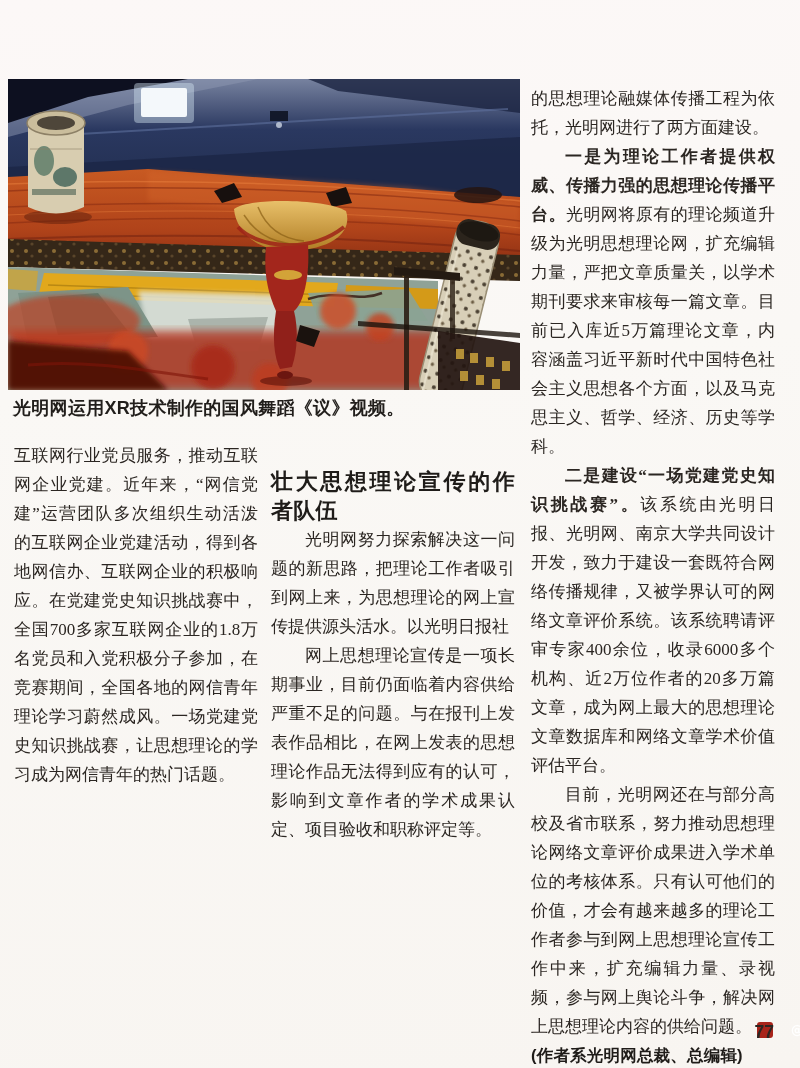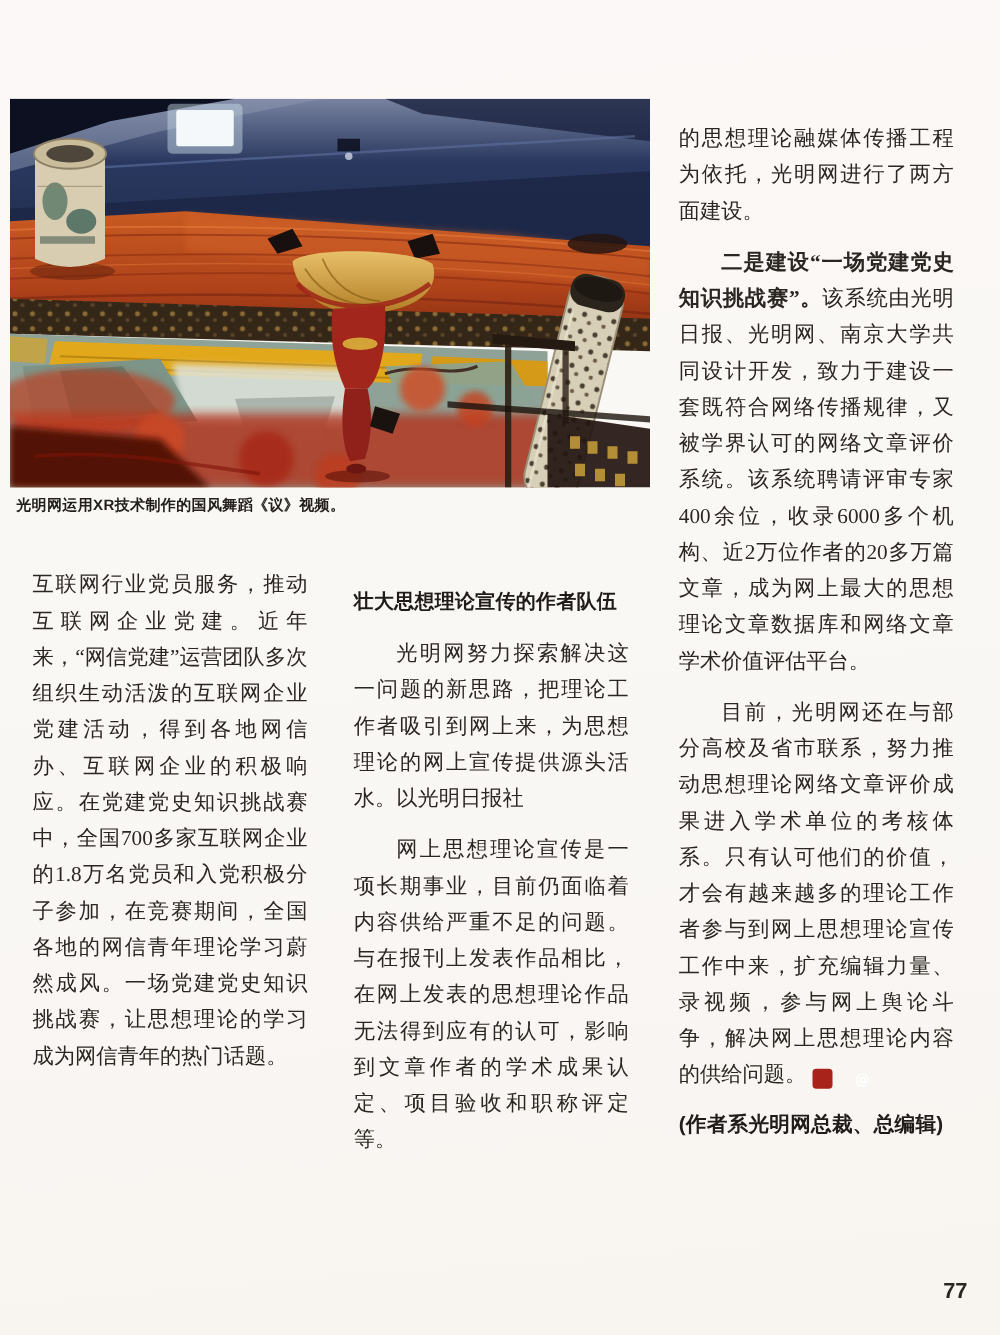--- a/index.html
+++ b/index.html
@@ -5,31 +5,31 @@
   html,body{margin:0;padding:0;background:#d9d6d2;}
   .page{
     position:relative;width:800px;height:1068px;margin:0 auto;overflow:hidden;
     background:linear-gradient(175deg,#fcf8f7 0%,#faf8f5 35%,#f8f5f1 100%);
     font-family:"Liberation Serif", serif;color:#2b2622;
   }
   .photo{position:absolute;left:8px;top:79px;width:512px;height:311px;}
   .photo svg{display:block;width:100%;height:100%;}
   .caption{
     position:absolute;left:13px;top:396px;width:505px;
-    font-family:"Liberation Sans", sans-serif;font-weight:700;font-size:12px;
+    font-family:"Liberation Sans", sans-serif;font-weight:700;font-size:18px;
     color:#211e1b;letter-spacing:.3px;
   }
   .col{position:absolute;width:244px;font-size:17px;line-height:29px;text-align:justify;}
-  .col p{margin:12px;text-indent:2em;}
+  .col p{margin:0;text-indent:2em;}
   .col p.noindent{text-indent:0;}
   .col-left{left:14px;top:441px;height:581px;}
   .col-mid{left:271px;top:441px;height:578px;}
   .col-right{left:531px;top:84px;height:930px;}
   .heading{
-    font-family:"Liberation Sans", sans-serif;font-weight:700;font-size:16px;
+    font-family:"Liberation Sans", sans-serif;font-weight:700;font-size:22px;
     margin-top:26px !important;text-indent:0 !important;letter-spacing:.2px;color:#1f1c19;
   }
   .b{font-weight:700;}
   .author{
     font-family:"Liberation Sans", sans-serif;font-weight:700;font-size:16.5px;
     text-indent:0 !important;letter-spacing:.2px;color:#1f1c19;
   }
   .endmark{
     display:inline-block;width:16px;height:16px;margin-left:5px;vertical-align:-2px;
     background:#a8241a;color:#fff;border-radius:3px;text-align:center;
@@ -191,20 +191,21 @@
   </div>
 
   <div class="col col-mid">
     <p class="heading">壮大思想理论宣传的作者队伍</p>
     <p><span>光明网努力探索解决这一问题的新思路，把理论工作者吸引到网上来，为思想理论的网上宣传提供源头活水。以光明日报社</span></p>
     <p><span>网上思想理论宣传是一项长期事业，目前仍面临着内容供给严重不足的问题。与在报刊上发表作品相比，在网上发表的思想理论作品无法得到应有的认可，影响到文章作者的学术成果认定、项目验收和职称评定等。</span></p>
   </div>
 
   <div class="col col-right">
     <p class="noindent"><span>的思想理论融媒体传播工程为依托，光明网进行了两方面建设。</span></p>
+    <p><span class="b">一是为理论工作者提供权威、传播力强的思想理论传播平台。</span><span>光明网将原有的理论频道升级为光明思想理论网，扩充编辑力量，严把文章质量关，以学术期刊要求来审核每一篇文章。目前已入库近5万篇理论文章，内容涵盖习近平新时代中国特色社会主义思想各个方面，以及马克思主义、哲学、经济、历史等学科。</span></p>
     <p><span class="b">二是建设“一场党建党史知识挑战赛”。</span><span>该系统由光明日报、光明网、南京大学共同设计开发，致力于建设一套既符合网络传播规律，又被学界认可的网络文章评价系统。该系统聘请评审专家400余位，收录6000多个机构、近2万位作者的20多万篇文章，成为网上最大的思想理论文章数据库和网络文章学术价值评估平台。</span></p>
     <p><span>目前，光明网还在与部分高校及省市联系，努力推动思想理论网络文章评价成果进入学术单位的考核体系。只有认可他们的价值，才会有越来越多的理论工作者参与到网上思想理论宣传工作中来，扩充编辑力量、录视频，参与网上舆论斗争，解决网上思想理论内容的供给问题。</span><span class="endmark">@</span></p>
     <p class="author">(作者系光明网总裁、总编辑)</p>
   </div>
 
   <div class="pageno">77</div>
 
 </div>
 
 </body></html>

